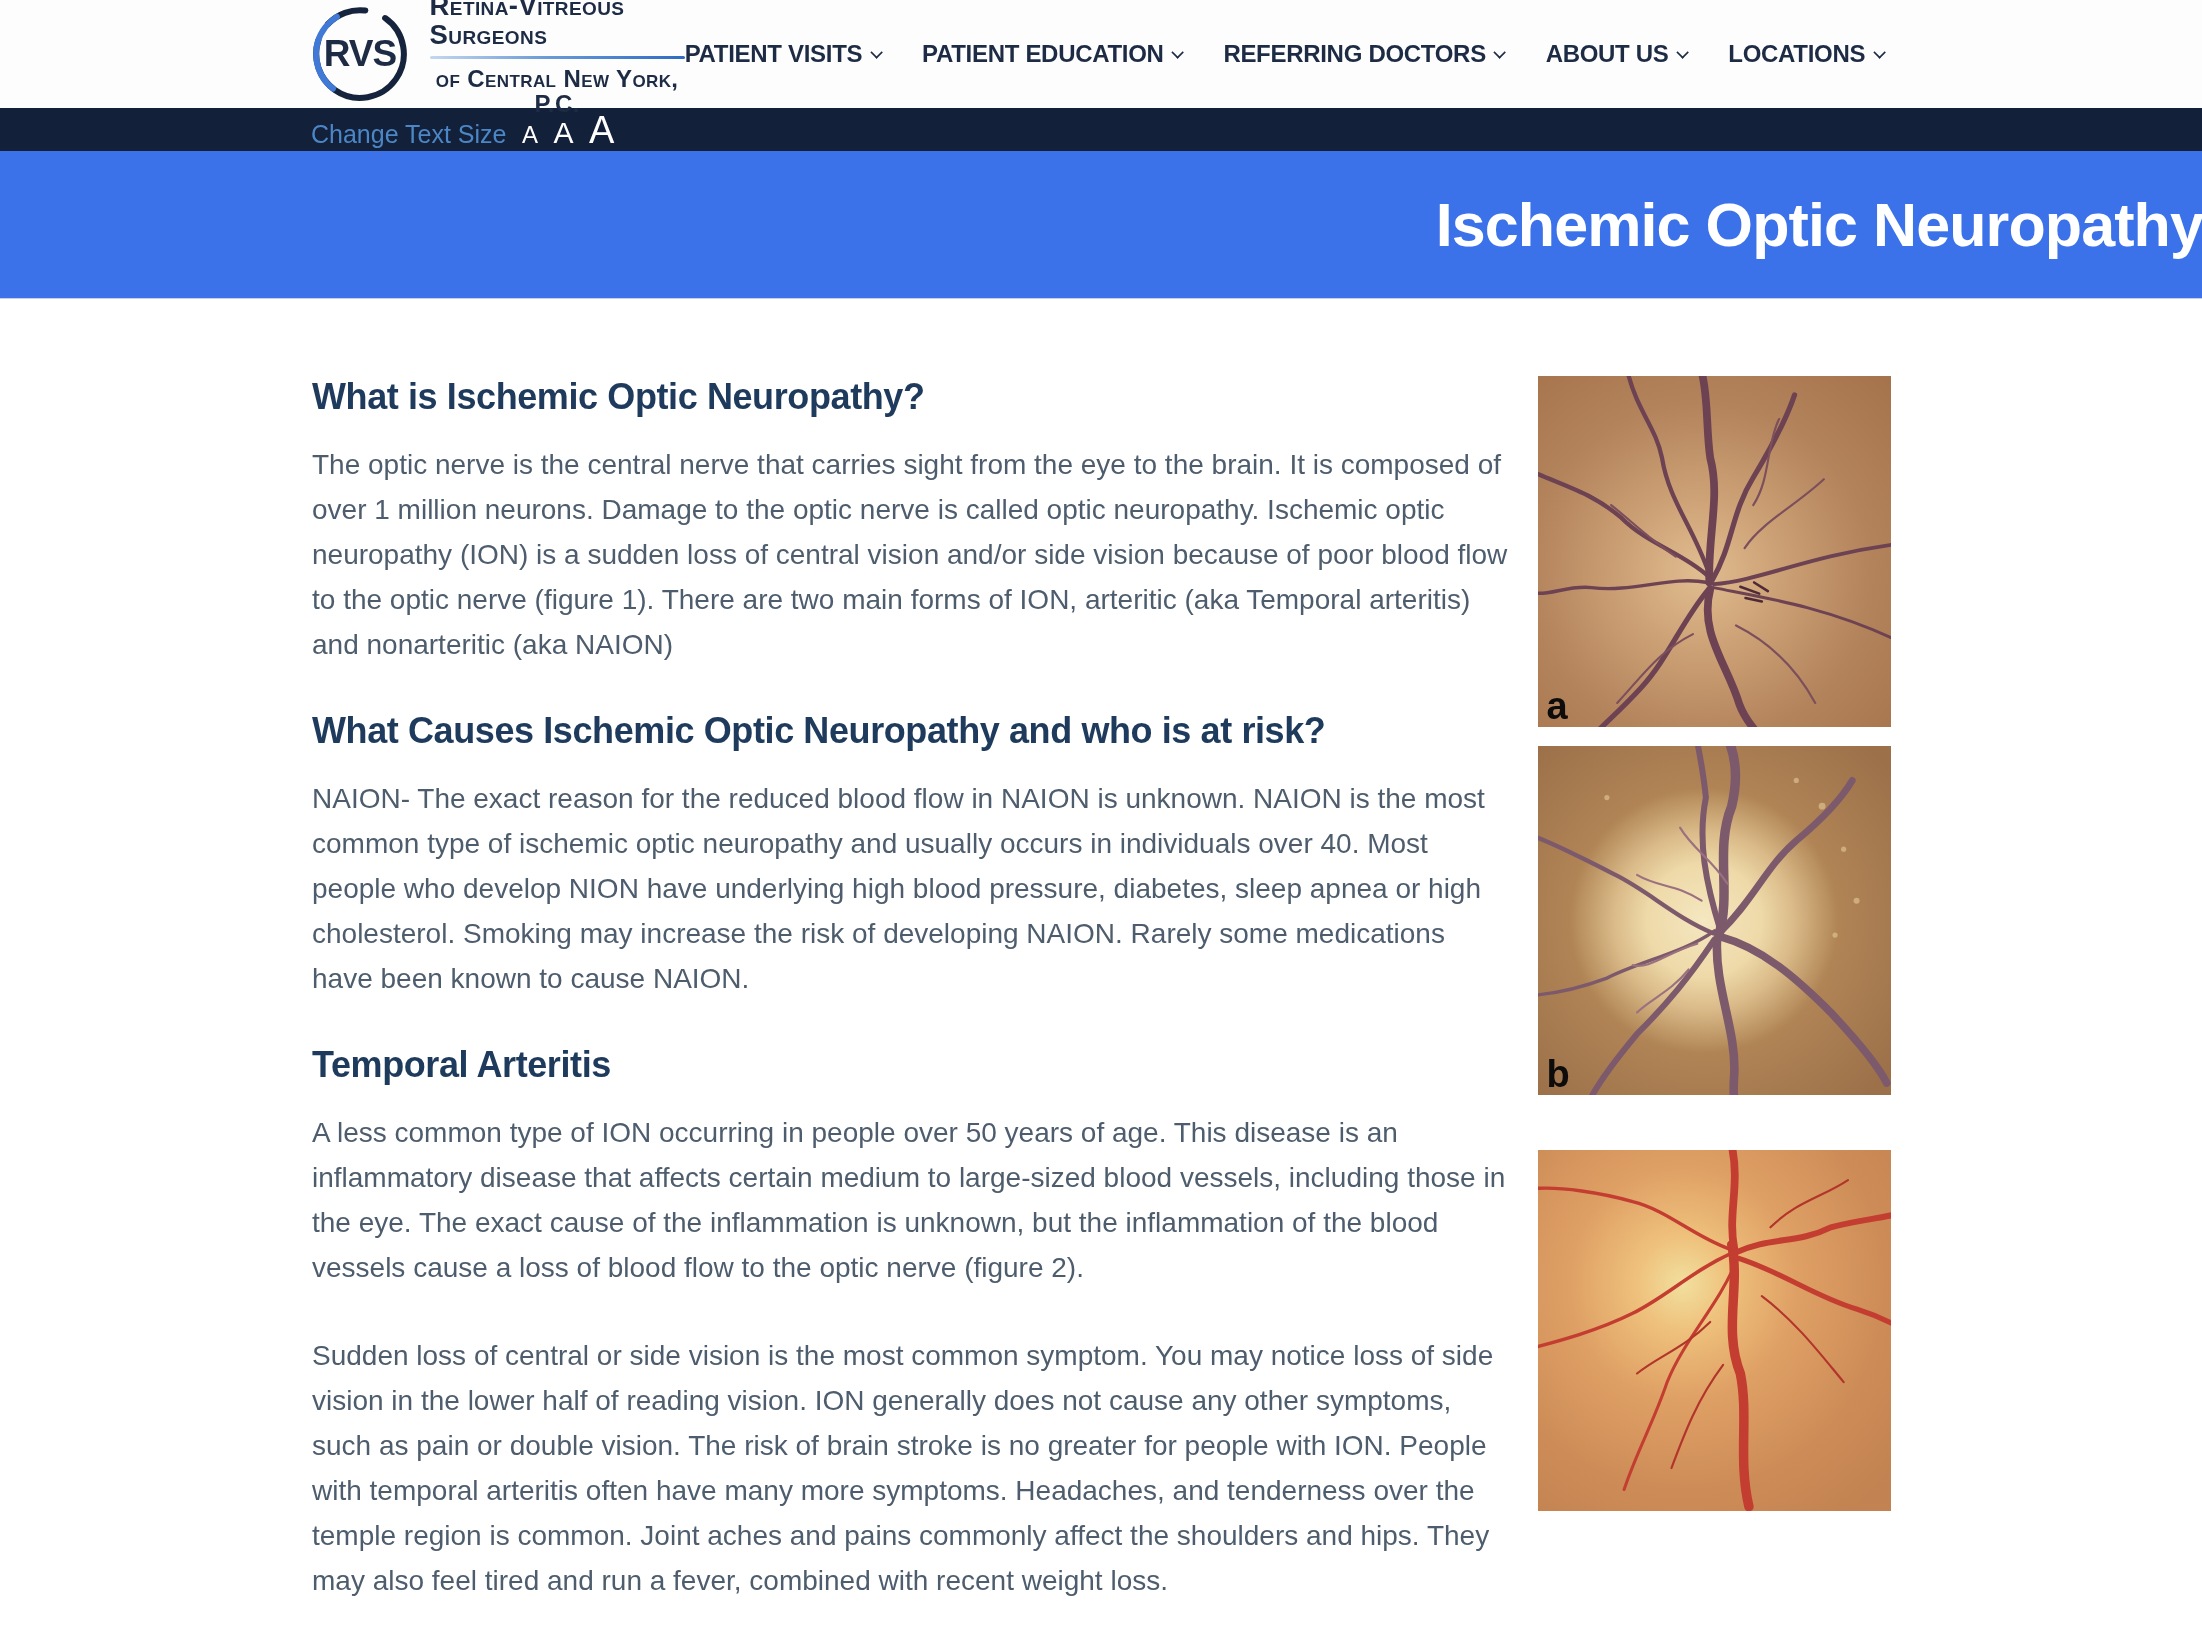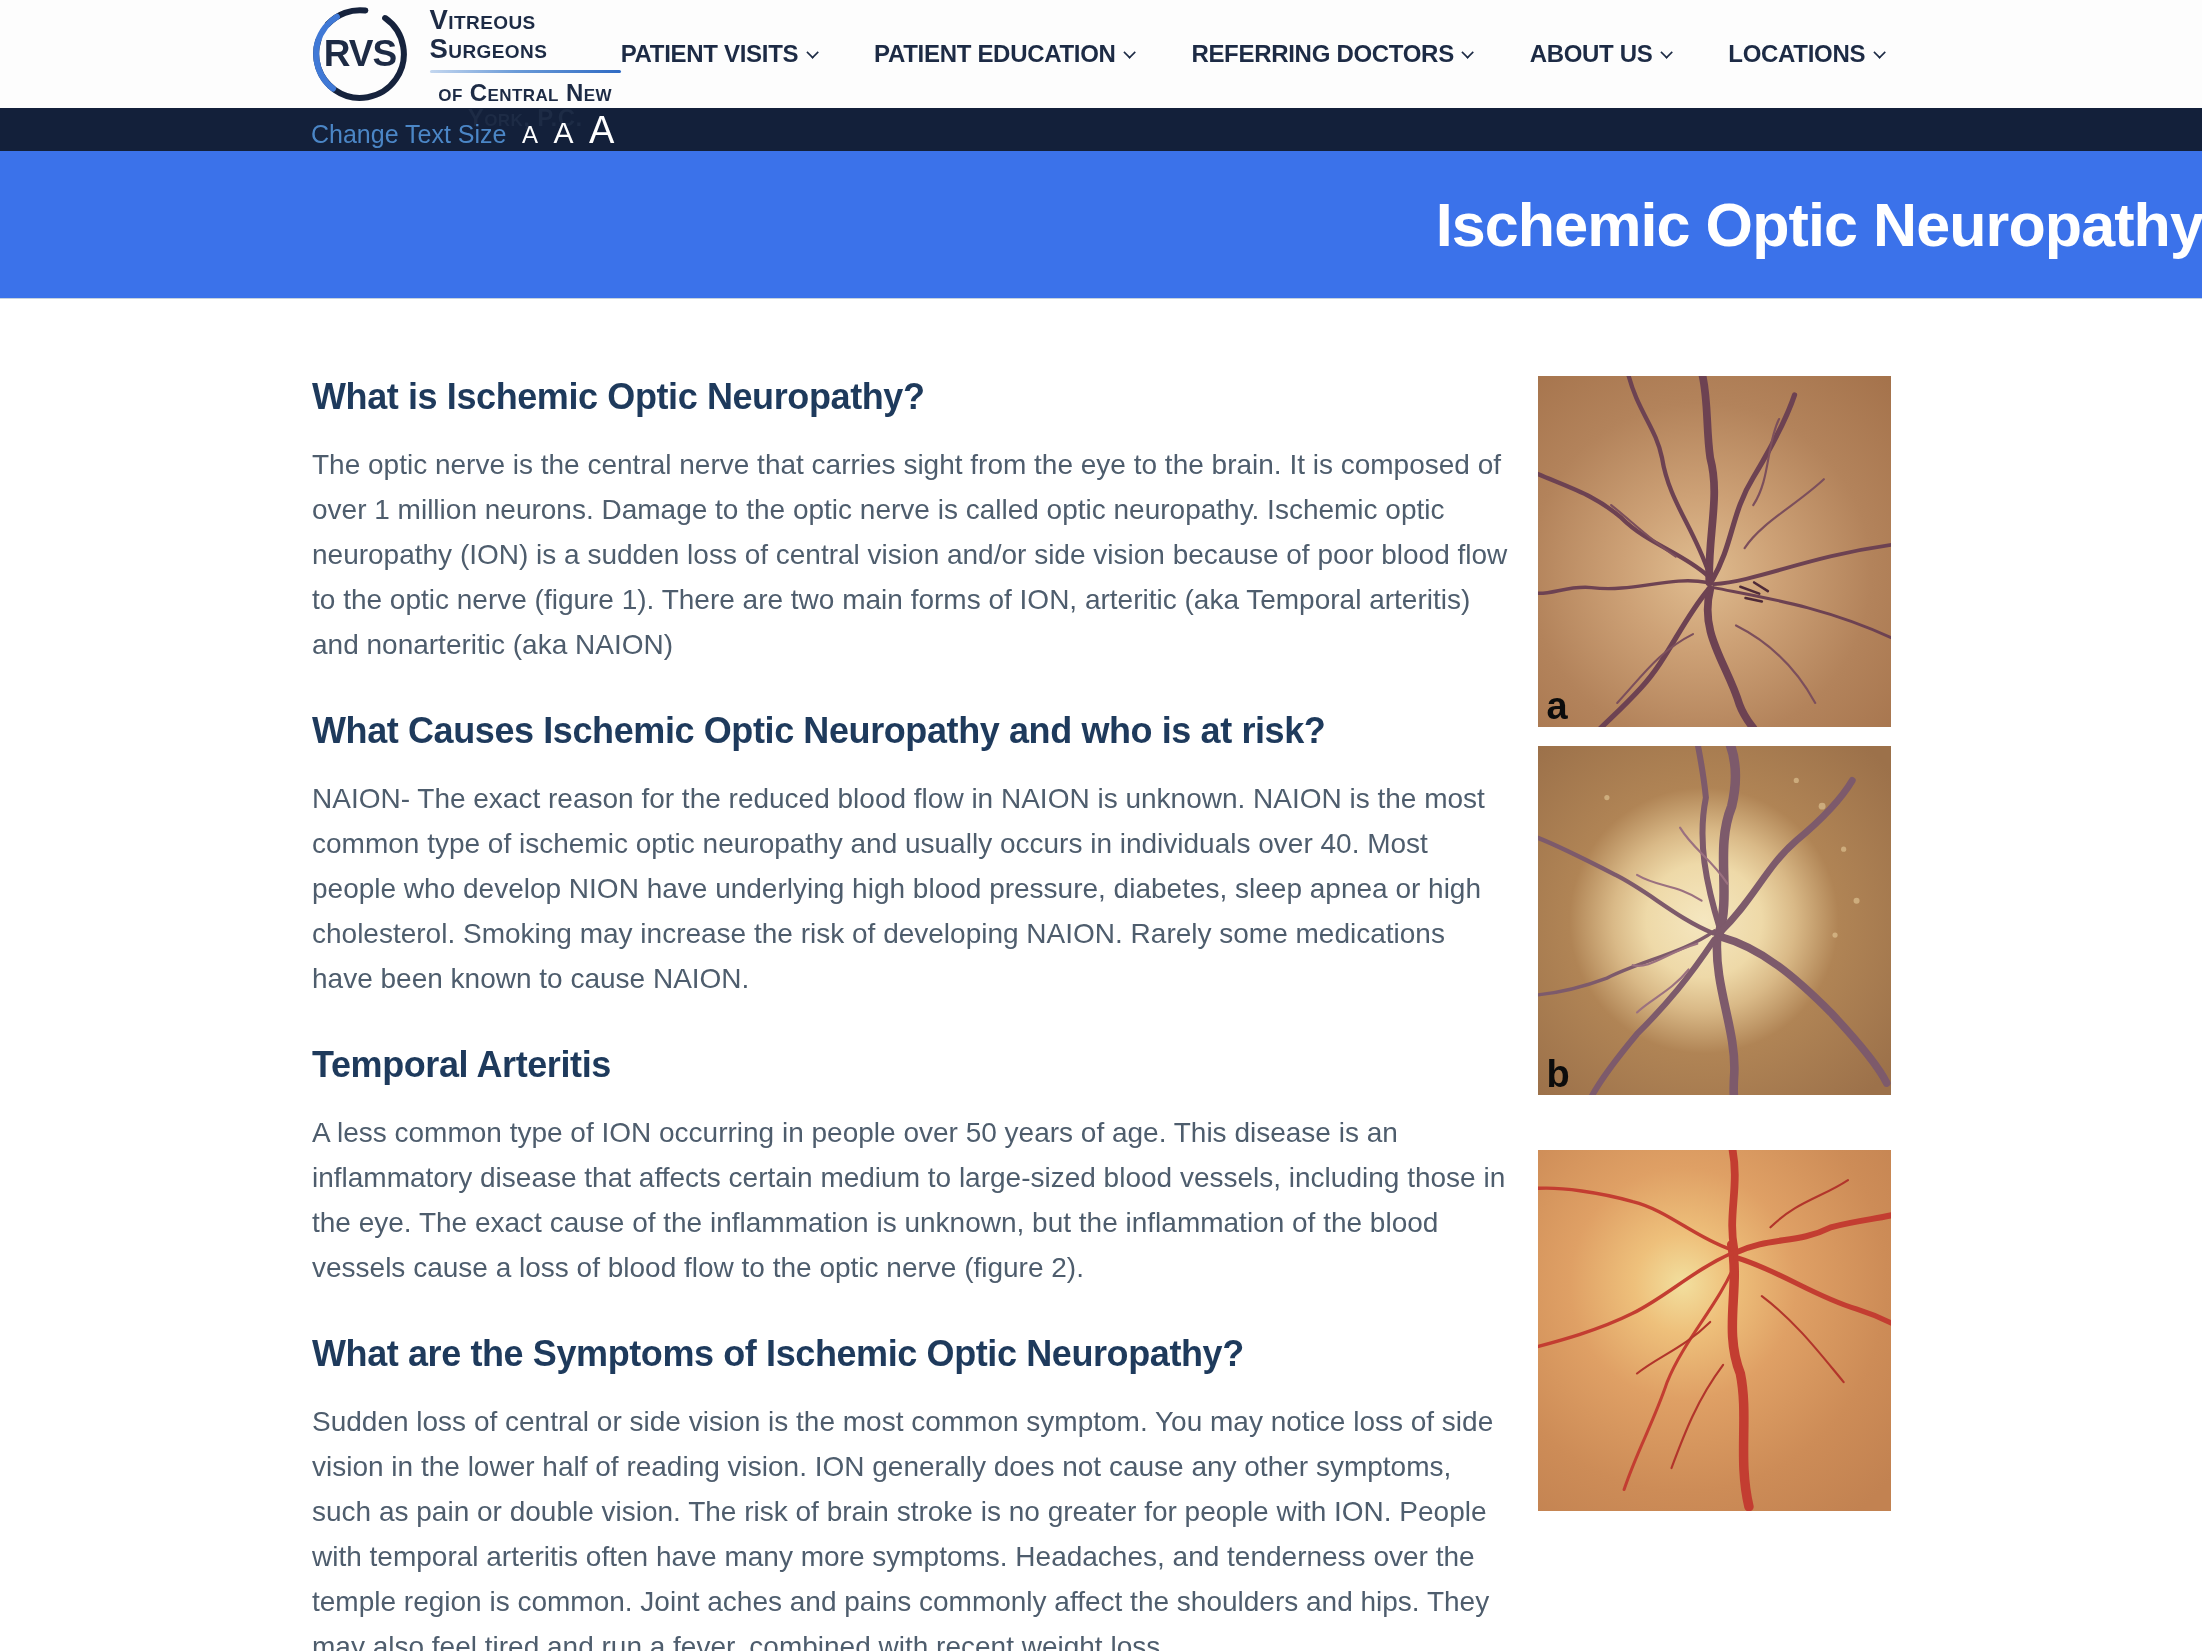--- a/index.html
+++ b/index.html
@@ -27,21 +27,21 @@
   .logo-text{ margin-left:20.6px; }
   .logo-line1{
     font-variant:small-caps; font-weight:bold; font-size:27.5px;
     color:#1d2b45; letter-spacing:0.4px; line-height:1.05;
   }
   .logo-divider{ height:3.4px; margin:6px 0 6.9px; background:linear-gradient(90deg,#c4d7ef 0%,#6b9bd8 45%,#2f6bc4 100%); border-radius:1.7px; }
   .logo-line2{
     font-variant:small-caps; font-weight:bold; font-size:24px;
     color:#1d2b45; letter-spacing:0.4px; text-align:center; line-height:1.05;
   }
-  .main-nav{ display:flex; align-items:center; gap:56px; }
+  .main-nav{ display:flex; align-items:center; gap:40px; }
   .nav-item{
     display:flex; align-items:center; gap:8.6px; cursor:pointer;
     font-size:24px; font-weight:bold; color:#1d2b45; letter-spacing:-0.3px;
     white-space:nowrap;
   }
   .chevron{
     width:11.2px; height:11.2px; display:inline-block; margin-top:-3.4px;
     border-right:2.6px solid #1d2b45; border-bottom:2.6px solid #1d2b45;
     transform:rotate(45deg) scale(.8);
   }
@@ -162,21 +162,20 @@
     </section>
     <section>
       <h2>What Causes Ischemic Optic Neuropathy and who is at risk?</h2>
       <p>NAION- The exact reason for the reduced blood flow in NAION is unknown. NAION is the most common type of ischemic optic neuropathy and usually occurs in individuals over 40. Most people who develop NION have underlying high blood pressure, diabetes, sleep apnea or high cholesterol. Smoking may increase the risk of developing NAION. Rarely some medications have been known to cause NAION.</p>
     </section>
     <section>
       <h2>Temporal Arteritis</h2>
       <p>A less common type of ION occurring in people over 50 years of age. This disease is an inflammatory disease that affects certain medium to large-sized blood vessels, including those in the eye. The exact cause of the inflammation is unknown, but the inflammation of the blood vessels cause a loss of blood flow to the optic nerve (figure 2).</p>
     </section>
     <section>
-      <h2>What are the Symptoms of Ischemic Optic Neuropathy?</h2>
       <p>Sudden loss of central or side vision is the most common symptom. You may notice loss of side vision in the lower half of reading vision. ION generally does not cause any other symptoms, such as pain or double vision. The risk of brain stroke is no greater for people with ION. People with temporal arteritis often have many more symptoms. Headaches, and tenderness over the temple region is common. Joint aches and pains commonly affect the shoulders and hips. They may also feel tired and run a fever, combined with recent weight loss.</p>
     </section>
   </article>
 
   <aside class="aside">
 
     <div class="figure fig-a">
       <svg viewBox="0 0 410 408" preserveAspectRatio="none" aria-hidden="true">
         <defs>
           <radialGradient id="gA" cx="46%" cy="56%" r="78%">

